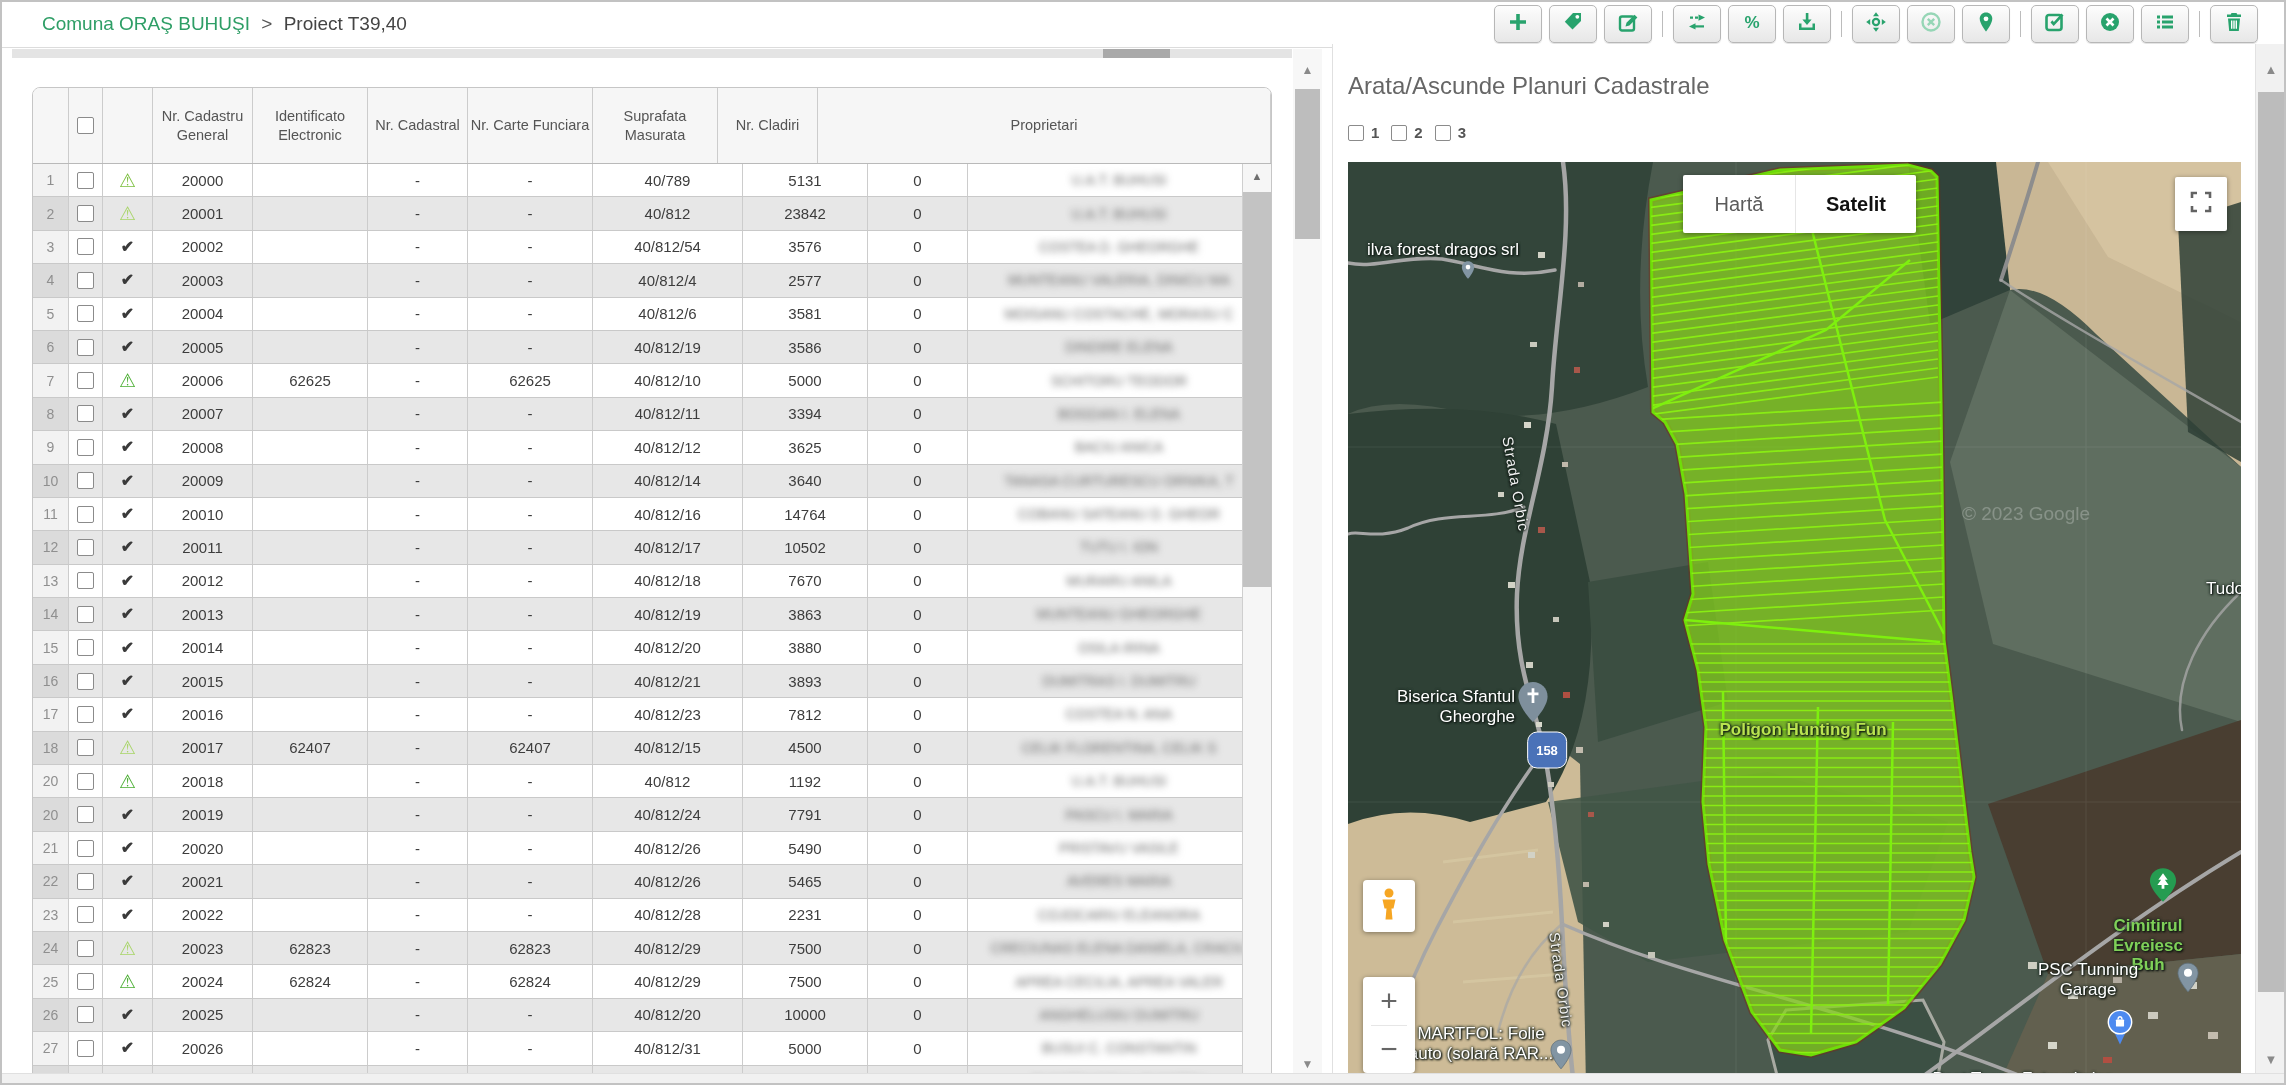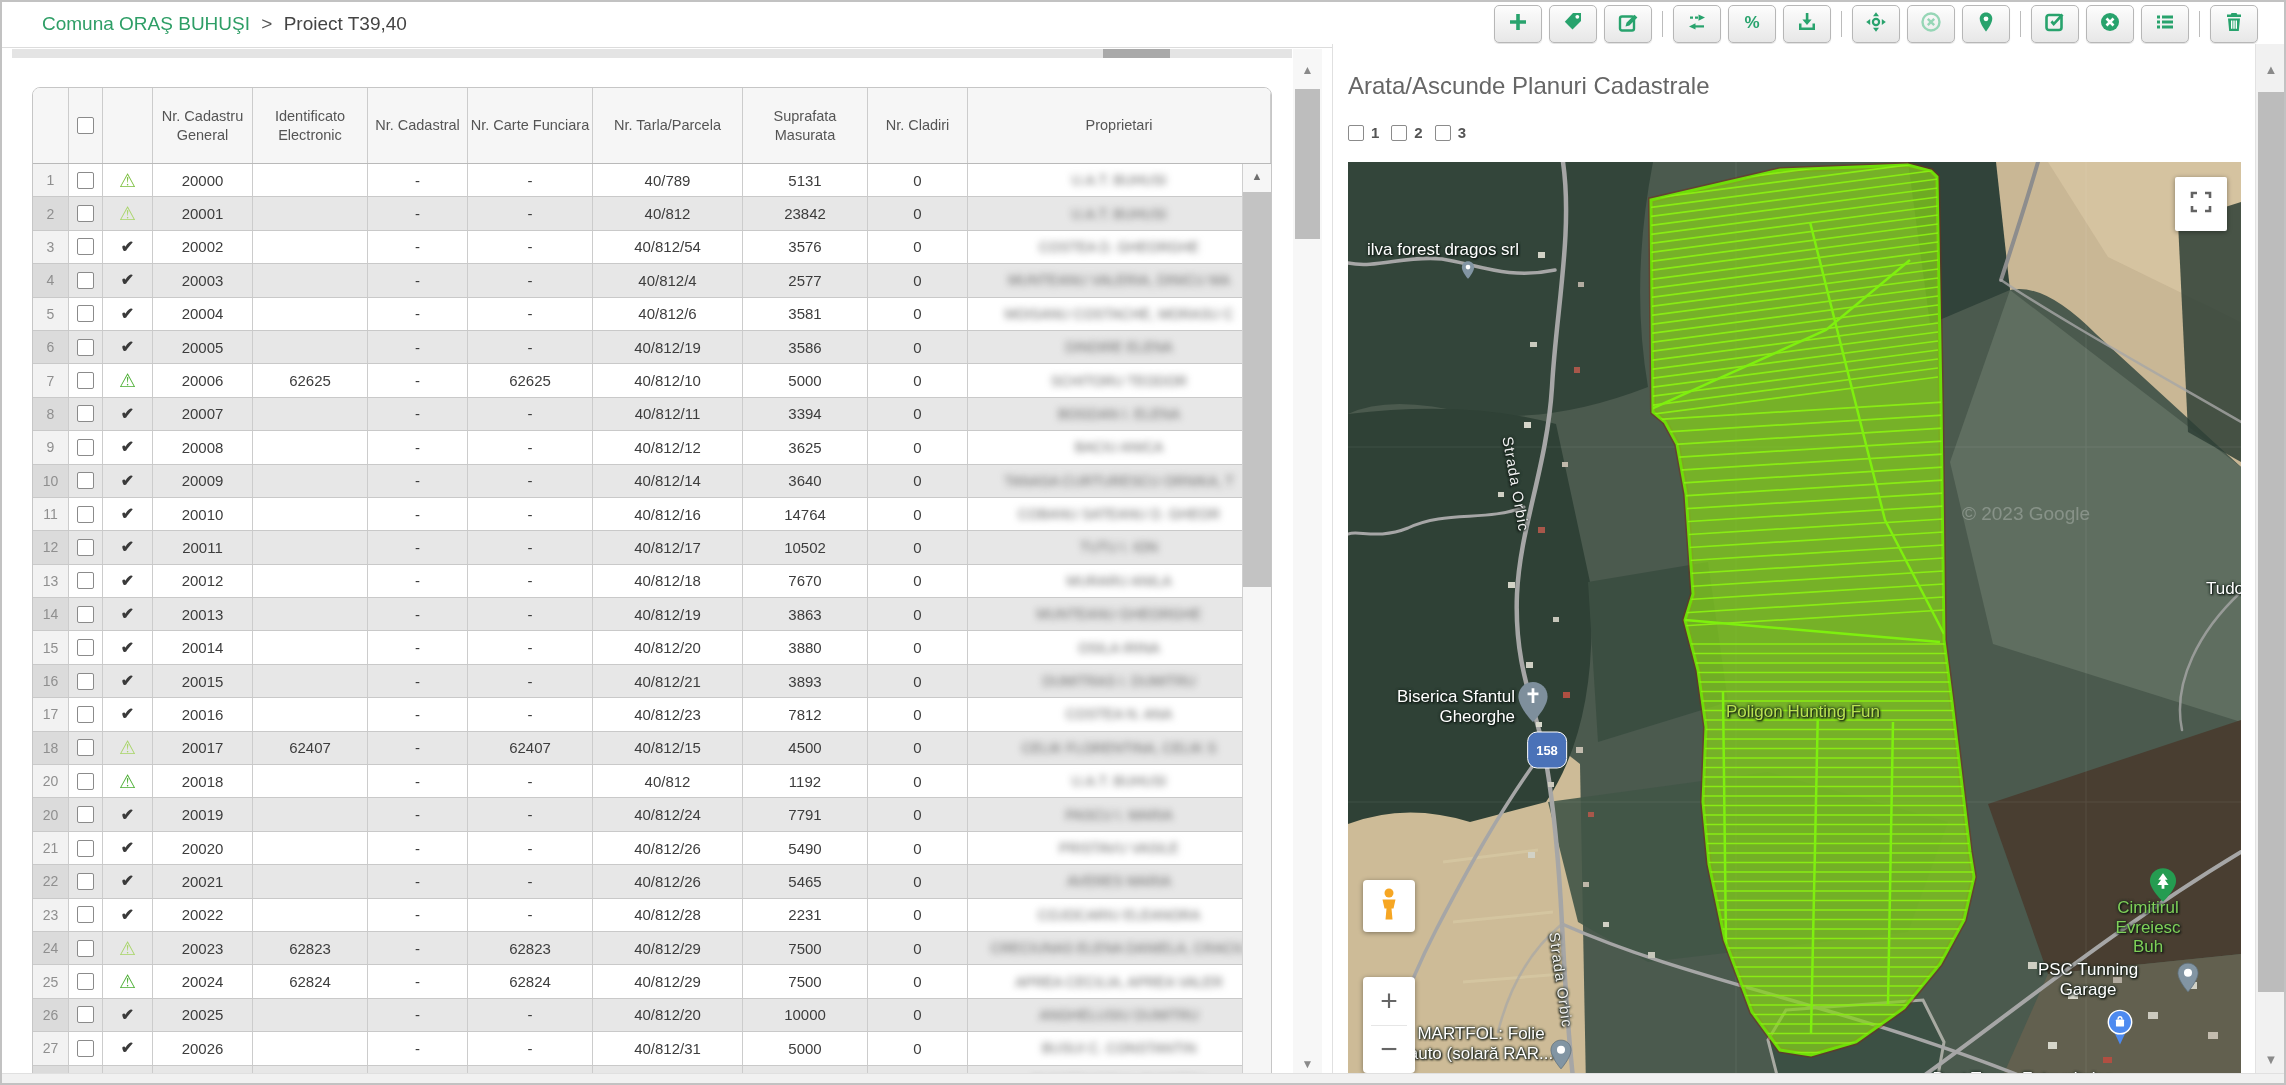--- a/index.html
+++ b/index.html
@@ -51,21 +51,21 @@
   .panel-title{position:absolute;left:15px;top:28px;font-size:24px;color:#666;}
   .plan-checks{position:absolute;left:15px;top:80px;display:flex;align-items:center;gap:4px;font-size:15px;color:#555;}
   .plan-checks .chk{width:14px;height:14px;}
   .plan-checks .lbl{margin:0 8px 0 3px;font-weight:bold;color:#555;}
 
   .map{position:absolute;left:15px;top:118px;width:893px;height:917px;overflow:hidden;background:#4b5a4e;}
   .map svg.layer{position:absolute;left:0;top:0;}
 
   .map-label{position:absolute;transform:translate(-50%,-50%);color:#fff;font-size:17px;white-space:pre-line;text-align:center;
              text-shadow:0 0 3px #1c2b22,0 0 3px #1c2b22,1px 1px 2px #000;line-height:1.15;pointer-events:none;}
-  .map-label.green{font-weight:normal;}
+  .map-label.green{font-weight:bold;margin-top:18px;}
   .map-label.street{font-size:15px;letter-spacing:1px;color:#f2f2f2;}
   .map-label.watermark{color:rgba(255,255,255,.25);text-shadow:none;font-size:19px;margin-left:28px;}
   .route-badge{position:absolute;transform:translate(-50%,-50%);background:#4a72b8;border:1.5px solid #fff;color:#fff;
                font-size:13px;font-weight:bold;padding:10px 8px;border-radius:10px;text-shadow:none;}
   .map-pin{position:absolute;transform:translate(-50%,-100%);pointer-events:none;}
 
   .maptype{position:absolute;left:335px;top:13px;display:flex;box-shadow:0 1px 5px rgba(0,0,0,.4);border-radius:2px;cursor:pointer;}
   .maptype .mt{background:#fff;height:58px;display:flex;align-items:center;justify-content:center;font-size:20px;}
   .mt.harta{width:112px;color:#5b5b5b;border-right:1px solid #e6e6e6;border-radius:2px 0 0 2px;}
   .mt.satelit{width:120px;color:#111;font-weight:bold;border-radius:0 2px 2px 0;}
@@ -197,21 +197,20 @@
     <div class="thead" id="thead">
         <div class="hc w1"></div>
         <div class="hc w2">
           <span class="chk"></span>
         </div>
         <div class="hc w3"></div>
         <div class="hc w4">Nr. Cadastru General</div>
         <div class="hc w5">Identificato Electronic</div>
         <div class="hc w6">Nr. Cadastral</div>
         <div class="hc w7">Nr. Carte Funciara</div>
-        <div class="hc w8">Nr. Tarla/Parcela</div>
         <div class="hc w9">Suprafata Masurata</div>
         <div class="hc w10">Nr. Cladiri</div>
         <div class="hc w11">Proprietari</div>
       </div>
     <div id="tbody">
         <div class="trow">
           <div class="c rn w1">1</div>
           <div class="c w2">
             <span class="chk"></span>
           </div>
@@ -967,20 +966,24 @@
           <div class="map-pin" style="left: 772px; top: 888px;"><svg width="27" height="37" viewBox="0 0 30 40">
               <path d="M15 39l-6-13h12z" fill="#4d8af0"></path>
               <circle cx="15" cy="14" r="13" fill="#4d8af0" stroke="#fff" stroke-width="1.6"></circle>
               <rect x="10.5" y="11" width="9" height="8" rx="1" fill="#fff"></rect>
               <path d="M12.8 11a2.2 3 0 014.4 0" fill="none" stroke="#fff" stroke-width="1.5"></path>
             </svg></div>
           <div class="map-label white" style="left: 675px; top: 917px;">Best Team, Fotovoltaice</div>
           <div class="map-label watermark" style="left: 650px; top: 352px;">© 2023 Google</div>
         </div>
 
+      <div class="maptype">
+        <div class="mt harta">Hartă</div>
+        <div class="mt satelit">Satelit</div>
+      </div>
       <div class="fullscreen-btn">
         <span>
           <svg width="22" height="22" viewBox="0 0 22 22" fill="none" stroke="#636363" stroke-width="2.6">
             <path d="M2 7V2h5 M15 2h5v5 M20 15v5h-5 M7 20H2v-5"></path>
           </svg>
         </span>
       </div>
       <div class="pegman">
         <span>
           <svg width="26" height="34" viewBox="0 0 26 34">

